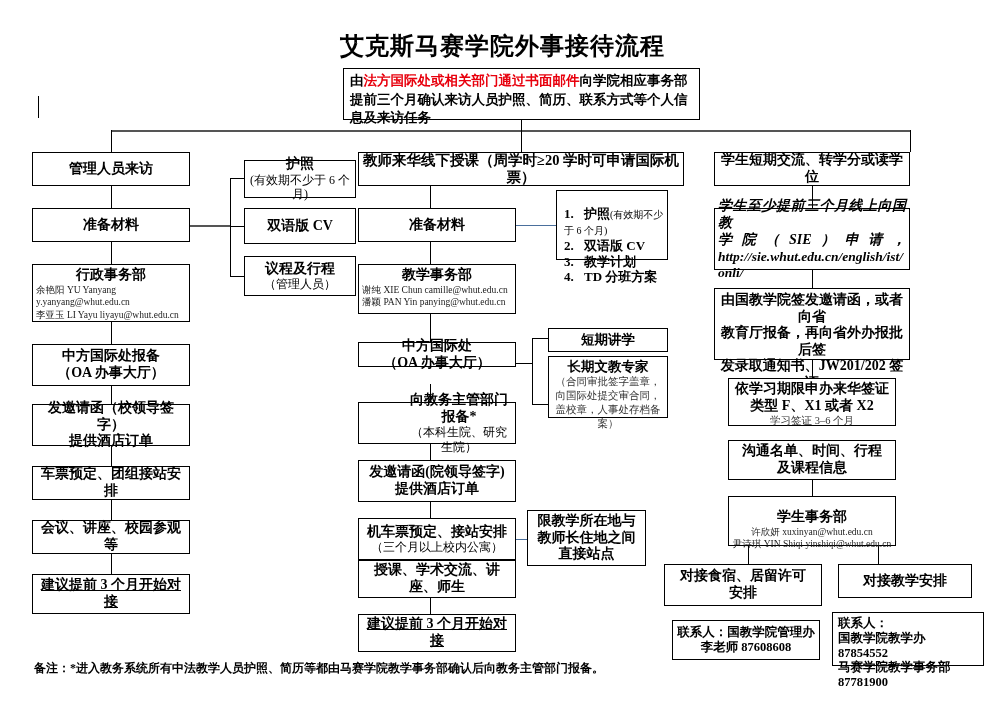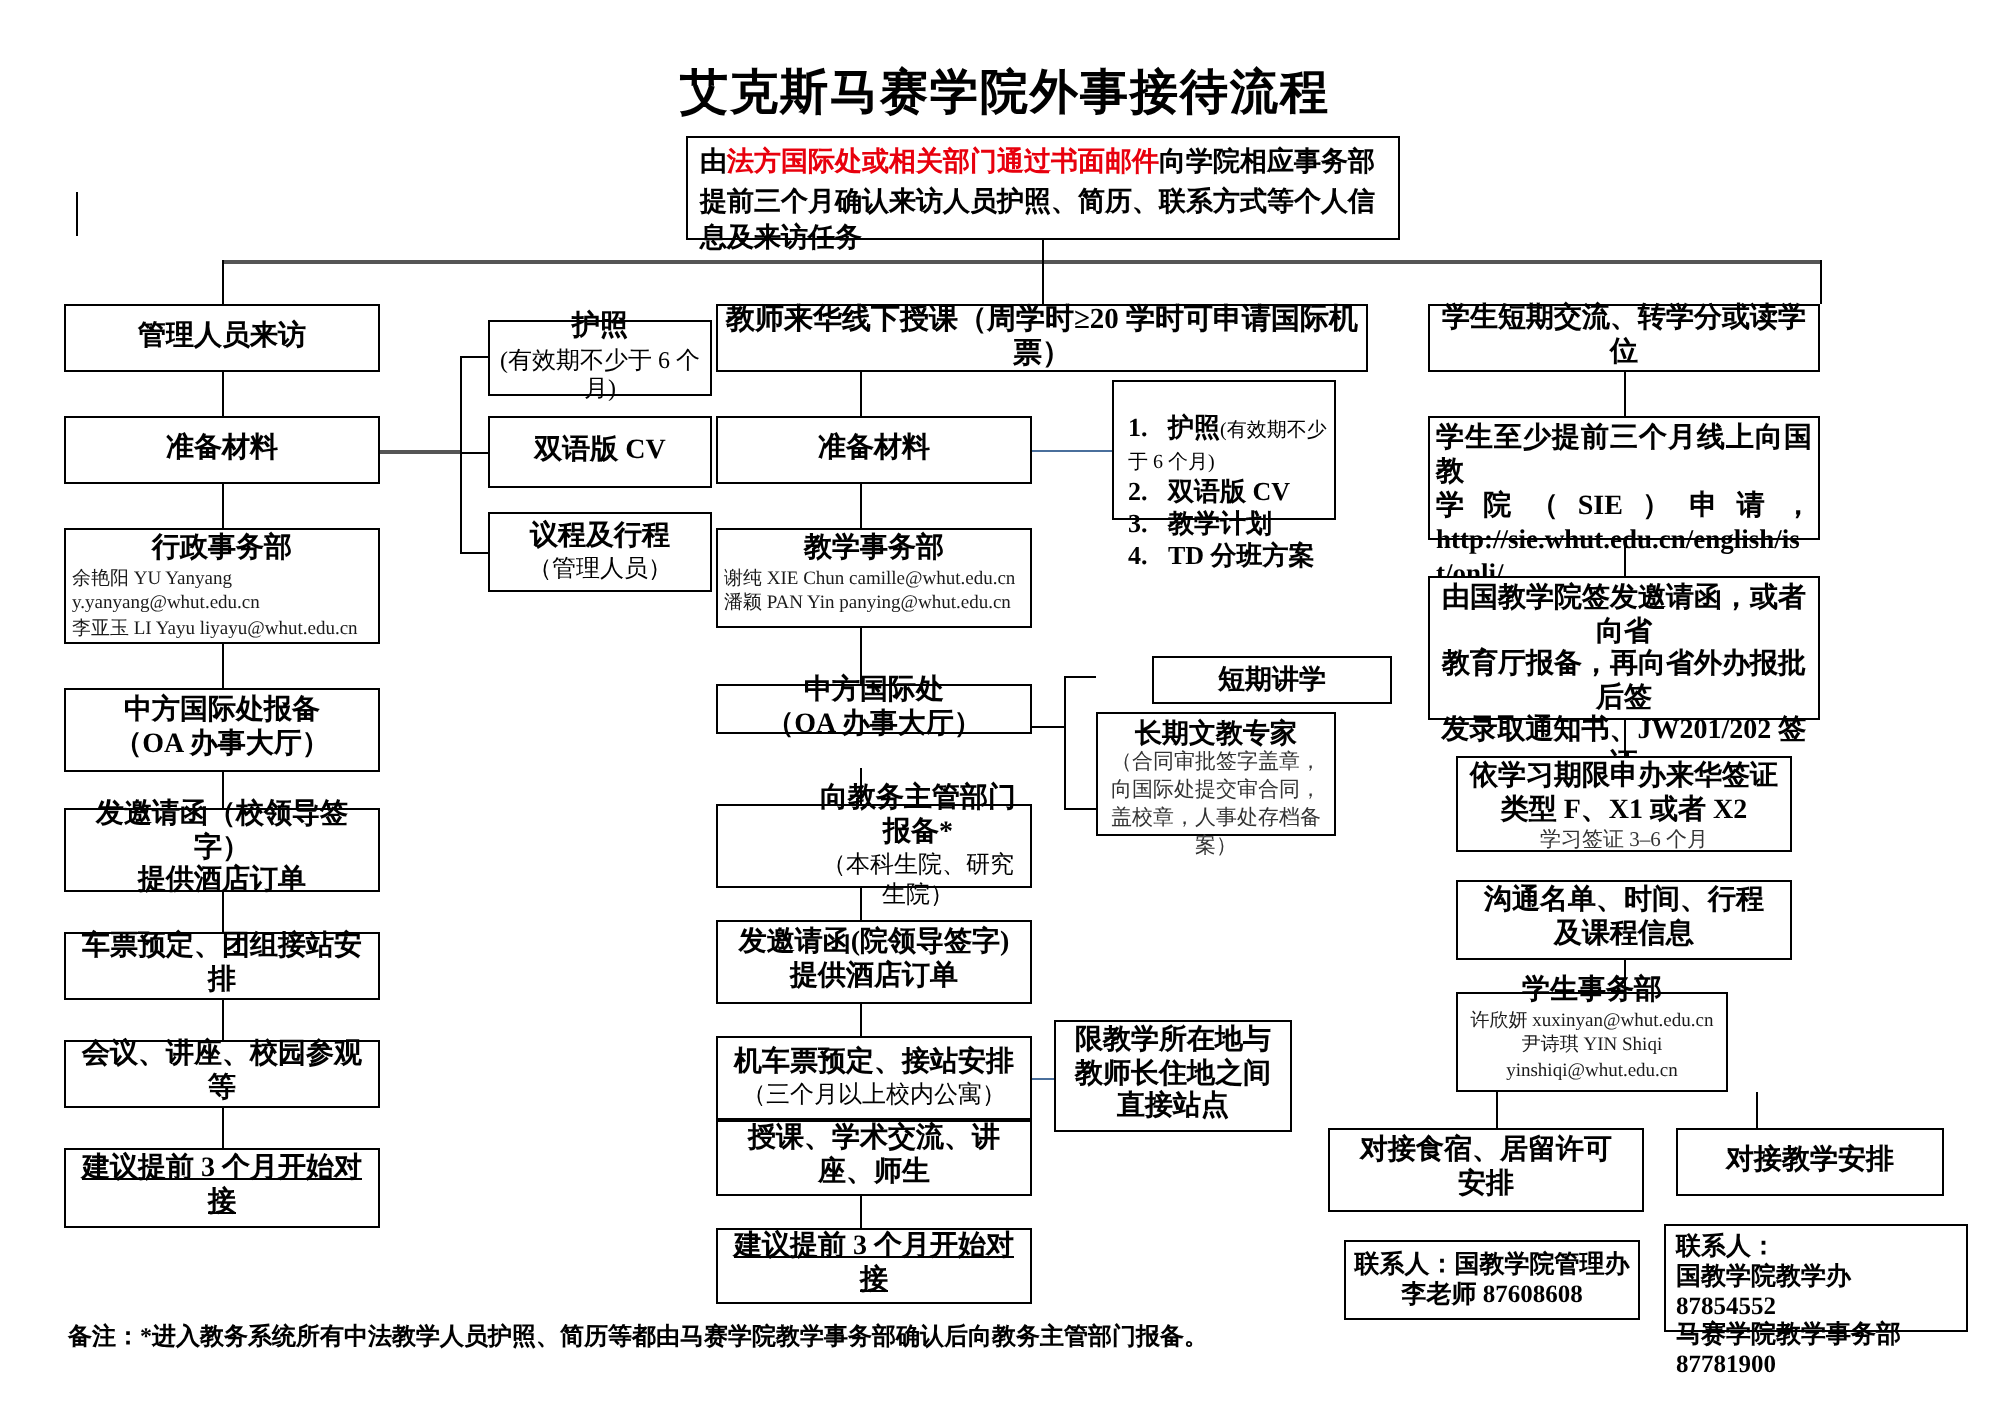--- a/index.html
+++ b/index.html
@@ -248,21 +248,21 @@
     <div>中方国际处</div>
     <div>（OA 办事大厅）</div>
   </div>
   <div class="ln v" style="left:430px; top:384px; height:18px;"></div>
 
   <div class="ln h" style="left:516px; top:363px; width:16px;"></div>
   <div class="ln v" style="left:532px; top:338px; height:66px;"></div>
   <div class="ln h" style="left:532px; top:338px; width:16px;"></div>
   <div class="ln h" style="left:532px; top:404px; width:16px;"></div>
 
-  <div class="box" style="left:576px; top:328px; width:120px; height:24px; font-size:13.5px;">
+  <div class="box" style="left:548px; top:328px; width:120px; height:24px; font-size:13.5px;">
     <div>短期讲学</div>
   </div>
   <div class="box" style="left:548px; top:356px; width:120px; height:62px; justify-content:flex-start; padding-top:2px;">
     <div style="font-size:13.5px;">长期文教专家</div>
     <div class="tiny" style="text-align:center;">（合同审批签字盖章，向国际处提交审合同，盖校章，人事处存档备案）</div>
   </div>
 
   <div class="box" style="left:358px; top:402px; width:158px; height:42px;padding-left:47px;">
     <div>向教务主管部门报备*</div>
     <div class="sub">（本科生院、研究生院）</div>
@@ -295,21 +295,21 @@
 
   <div class="box" style="left:358px; top:614px; width:158px; height:38px;">
     <div class="underline-txt">建议提前 3 个月开始对接</div>
   </div>
 
   <div class="box" style="left:714px; top:152px; width:196px; height:34px;">
     <div>学生短期交流、转学分或读学位</div>
   </div>
   <div class="ln v" style="left:812px; top:186px; height:22px;"></div>
 
-  <div class="box" style="left:714px; top:208px; width:196px; height:62px; justify-content:space-between; padding-top:3px;">
+  <div class="box" style="left:714px; top:208px; width:196px; height:62px; justify-content:center; padding-top:3px;font-style:italic;">
     <div class="justified">学生至少提前三个月线上向国教</div>
     <div class="justified">学院（SIE）申请，</div>
     <div class="url">http://sie.whut.edu.cn/english/ist/onli/</div>
   </div>
   <div class="ln v" style="left:812px; top:270px; height:18px;"></div>
 
   <div class="box" style="left:714px; top:288px; width:196px; height:72px; justify-content:flex-start; padding-top:3px;">
     <div>由国教学院签发邀请函，或者向省</div>
     <div>教育厅报备，再向省外办报批后签</div>
     <div>发录取通知书、JW201/202 签证</div>
@@ -322,21 +322,21 @@
     <div>类型 F、X1 或者 X2</div>
     <div class="tiny">学习签证 3–6 个月</div>
   </div>
 
   <div class="box" style="left:728px; top:440px; width:168px; height:40px;">
     <div>沟通名单、时间、行程</div>
     <div>及课程信息</div>
   </div>
   <div class="ln v" style="left:812px; top:480px; height:16px;"></div>
 
-  <div class="box left-align" style="left:728px; top:496px; width:136px; height:50px; justify-content:flex-end; padding-top:2px;">
+  <div class="box left-align" style="left:728px; top:496px; width:168px; height:50px; justify-content:space-between; padding-top:12px;">
     <div style="width:100%; text-align:center;">学生事务部</div>
     <div class="contact" style="text-align:center;">许欣妍 xuxinyan@whut.edu.cn</div>
     <div class="contact" style="text-align:center;">尹诗琪 YIN Shiqi yinshiqi@whut.edu.cn</div>
   </div>
 
   <div class="ln v" style="left:748px; top:546px; height:18px;"></div>
   <div class="ln v" style="left:878px; top:546px; height:18px;"></div>
 
   <div class="box" style="left:664px; top:564px; width:158px; height:42px;">
     <div>对接食宿、居留许可</div>

